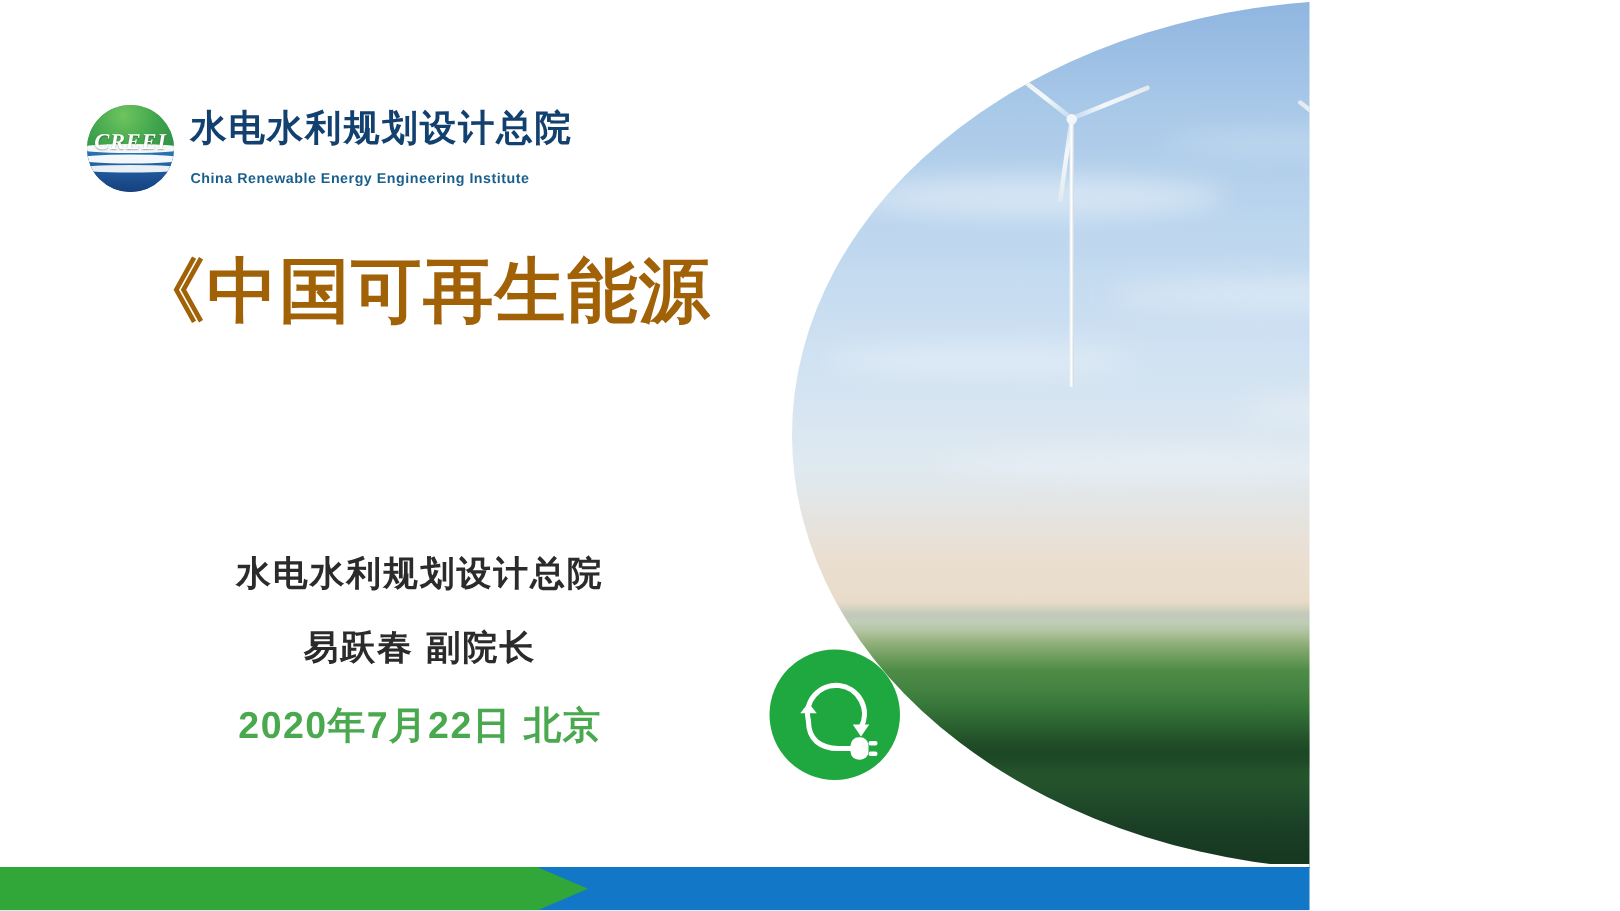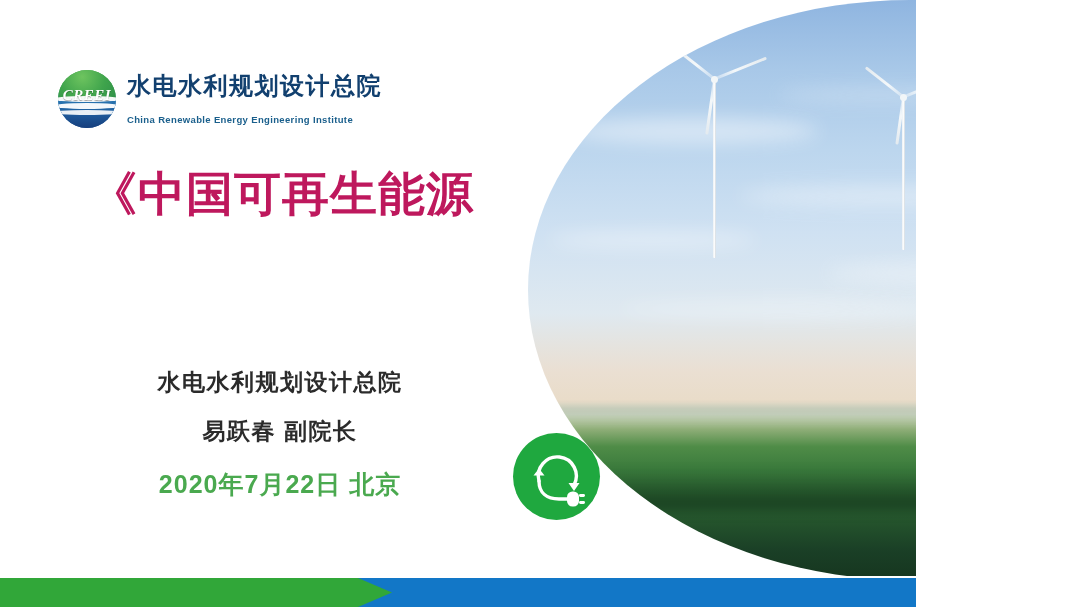--- a/index.html
+++ b/index.html
@@ -7,21 +7,20 @@
     padding: 0;
     background: #ffffff;
   }
   #slide {
     position: relative;
     width: 873px;
     height: 607px;
     background: #ffffff;
     overflow: hidden;
     font-family: "Liberation Sans", "DejaVu Sans", sans-serif;
-    padding-left: 43px;
   }
 
   
   .hero-wrap {
     position: absolute;
     left: 528px;
     top: 0px;
     width: 552px;
     height: 580px;
     overflow: hidden;
@@ -194,21 +193,21 @@
     letter-spacing: .35px;
     white-space: nowrap;
   }
 
   
   .headline {
     position: absolute;
     left: 62px;
     top: 163px;
     width: 440px;
-    color: #be185d;
+    color: #a16207;
     font-size: 47px;
     font-weight: bold;
     line-height: 1.32;
     letter-spacing: 1px;
     text-align: center;
   }
   .headline .hl-line { display: block; white-space: nowrap; }
 
   
   .presenter {

